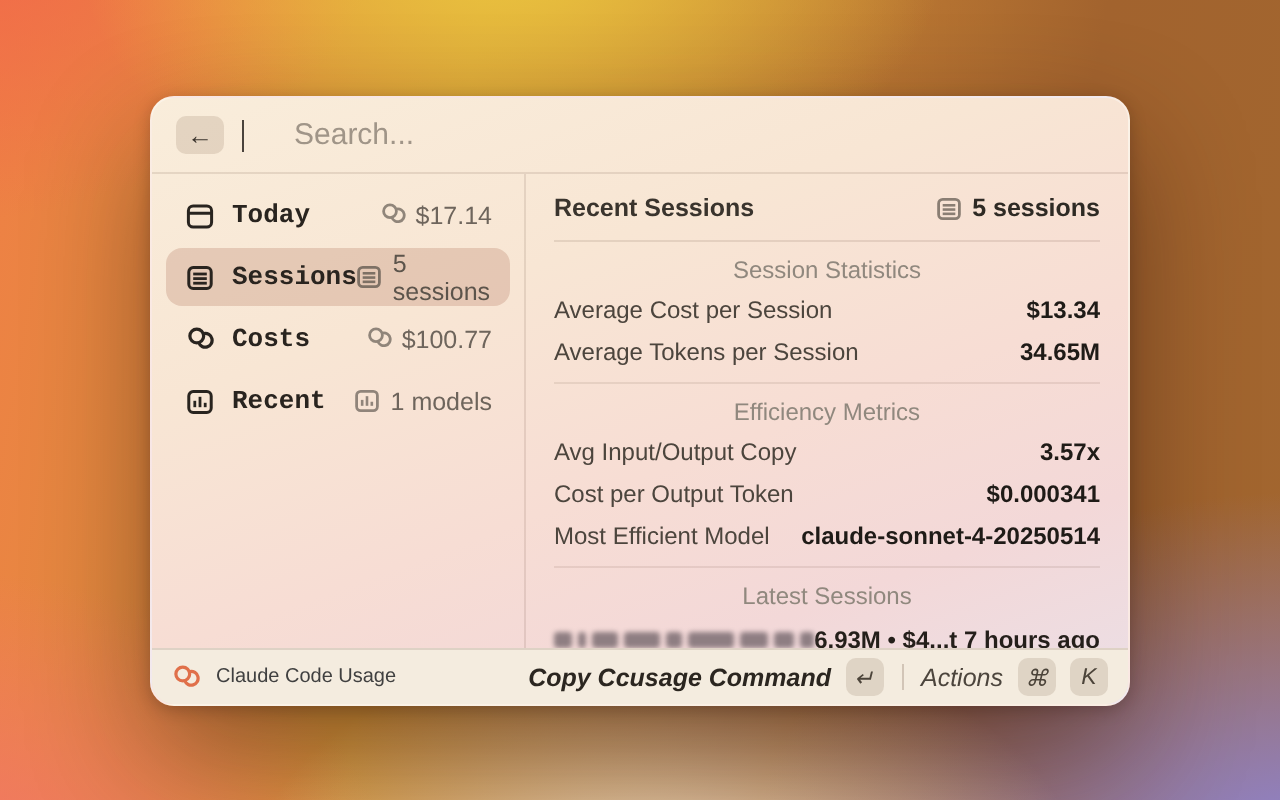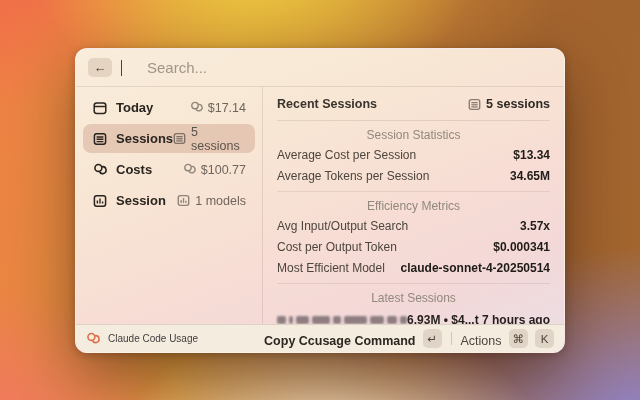--- a/index.html
+++ b/index.html
@@ -43,21 +43,21 @@
 
   
   .main { flex: 1; display: flex; min-height: 0; }
   .sidebar { width: 187px; flex: 0 0 187px; border-right: 1px solid rgba(90,60,40,0.12); padding: 6px 7px; }
   .side-item {
     height: 29px; margin-bottom: 2px; border-radius: 8px;
     display: flex; align-items: center; padding: 0 9px; cursor: pointer;
   }
   .side-item.selected { background: rgba(172,108,84,0.25); }
   .side-item .item-icon { width: 15px; height: 15px; margin-right: 9px; flex: 0 0 auto; display: flex; align-items: center; justify-content: center; }
-  .side-item .item-label { font-size: 13px; font-weight: 700; color: #29241f; flex: 1; }
+  .side-item .item-label { font-size: 13px; font-weight: 700; color: #29241f; flex: 1; font-family: Liberation Mono, monospace; }
   .side-accessory { display: flex; align-items: center; gap: 5px; }
   .side-accessory .acc-icon { width: 13px; height: 13px; display: flex; align-items: center; justify-content: center; opacity: 0.75; }
   .side-accessory .acc-text { font-size: 12.5px; color: #6e655c; }
 
   .detail { flex: 1; padding: 0 14px; overflow: hidden; position: relative; }
   .detail-header { display: flex; align-items: flex-end; justify-content: space-between; padding: 10px 0 9px 0; border-bottom: 1px solid rgba(90,60,40,0.12); }
   .detail-header .dh-label { font-size: 12.5px; font-weight: 700; color: #3a342d; }
   .dh-value { display: flex; align-items: center; gap: 5px; }
   .dh-value .acc-icon { width: 13px; height: 13px; opacity: 0.7; display: flex; align-items: center; justify-content: center; }
   .dh-value .dh-text { font-size: 12.5px; font-weight: 600; color: #2e2a24; }
@@ -76,21 +76,21 @@
   .redact b { display: inline-block; height: 8px; border-radius: 2px; background: #6d6066; }
 
   
   .footer {
     height: 28px; flex: 0 0 28px; background: #f4ecdf;
     border-top: 1px solid rgba(90,60,40,0.14);
     display: flex; align-items: center; padding: 0 10px;
   }
   .footer-left { display: flex; align-items: center; gap: 8px; flex: 1; }
   .footer-title { font-size: 10px; color: #404040; }
-  .footer-action { display: flex; align-items: flex-end; gap: 7px; cursor: pointer; }
+  .footer-action { display: flex; align-items: center; gap: 7px; cursor: pointer; font-style: italic; }
   .footer-action .fa-label { font-size: 12.5px; font-weight: 700; color: #2b2620; }
   .footer-action .fa-label.plain { font-weight: 400; color: #4c453d; }
   .keycap {
     min-width: 19px; height: 19px; padding: 0 4px; border-radius: 5px;
     background: rgba(120,85,60,0.16); color: #4c443a;
     display: flex; align-items: center; justify-content: center; font-size: 11.5px;
   }
   .foot-divider { width: 1px; height: 13px; background: rgba(90,60,40,0.22); margin: 0 9px; }
 
   svg { display: block; }
@@ -177,21 +177,21 @@
 
       <div class="side-item">
         <span class="item-icon">
           <svg width="14" height="14" viewBox="0 0 14 14">
               <rect x="1.4" y="1.8" width="11.2" height="10.4" rx="2.2" fill="none" stroke="#29241f" stroke-width="1.5"></rect>
               <line x1="4.4" y1="9.6" x2="4.4" y2="6.4" stroke="#29241f" stroke-width="1.4"></line>
               <line x1="7" y1="9.6" x2="7" y2="4.4" stroke="#29241f" stroke-width="1.4"></line>
               <line x1="9.6" y1="9.6" x2="9.6" y2="7.4" stroke="#29241f" stroke-width="1.4"></line>
             </svg>
         </span>
-        <span class="item-label">Session</span>
+        <span class="item-label">Recent</span>
         <span class="side-accessory">
           <span class="acc-icon">
             <svg width="13" height="13" viewBox="0 0 14 14">
                 <rect x="1.4" y="1.8" width="11.2" height="10.4" rx="2.2" fill="none" stroke="#6e655c" stroke-width="1.5"></rect>
                 <line x1="4.4" y1="9.6" x2="4.4" y2="6.4" stroke="#6e655c" stroke-width="1.4"></line>
                 <line x1="7" y1="9.6" x2="7" y2="4.4" stroke="#6e655c" stroke-width="1.4"></line>
                 <line x1="9.6" y1="9.6" x2="9.6" y2="7.4" stroke="#6e655c" stroke-width="1.4"></line>
               </svg>
           </span>
           <span class="acc-text">1 models</span>
@@ -224,21 +224,21 @@
         </div>
         <div class="meta-row">
           <span class="meta-label">Average Tokens per Session</span>
           <span class="meta-value">34.65M</span>
         </div>
       </div>
 
       <div class="section">
         <div class="section-title">Efficiency Metrics</div>
         <div class="meta-row">
-          <span class="meta-label">Avg Input/Output Search</span>
+          <span class="meta-label">Avg Input/Output Copy</span>
           <span class="meta-value">3.57x</span>
         </div>
         <div class="meta-row">
           <span class="meta-label">Cost per Output Token</span>
           <span class="meta-value">$0.000341</span>
         </div>
         <div class="meta-row">
           <span class="meta-label">Most Efficient Model</span>
           <span class="meta-value">claude-sonnet-4-20250514</span>
         </div>

